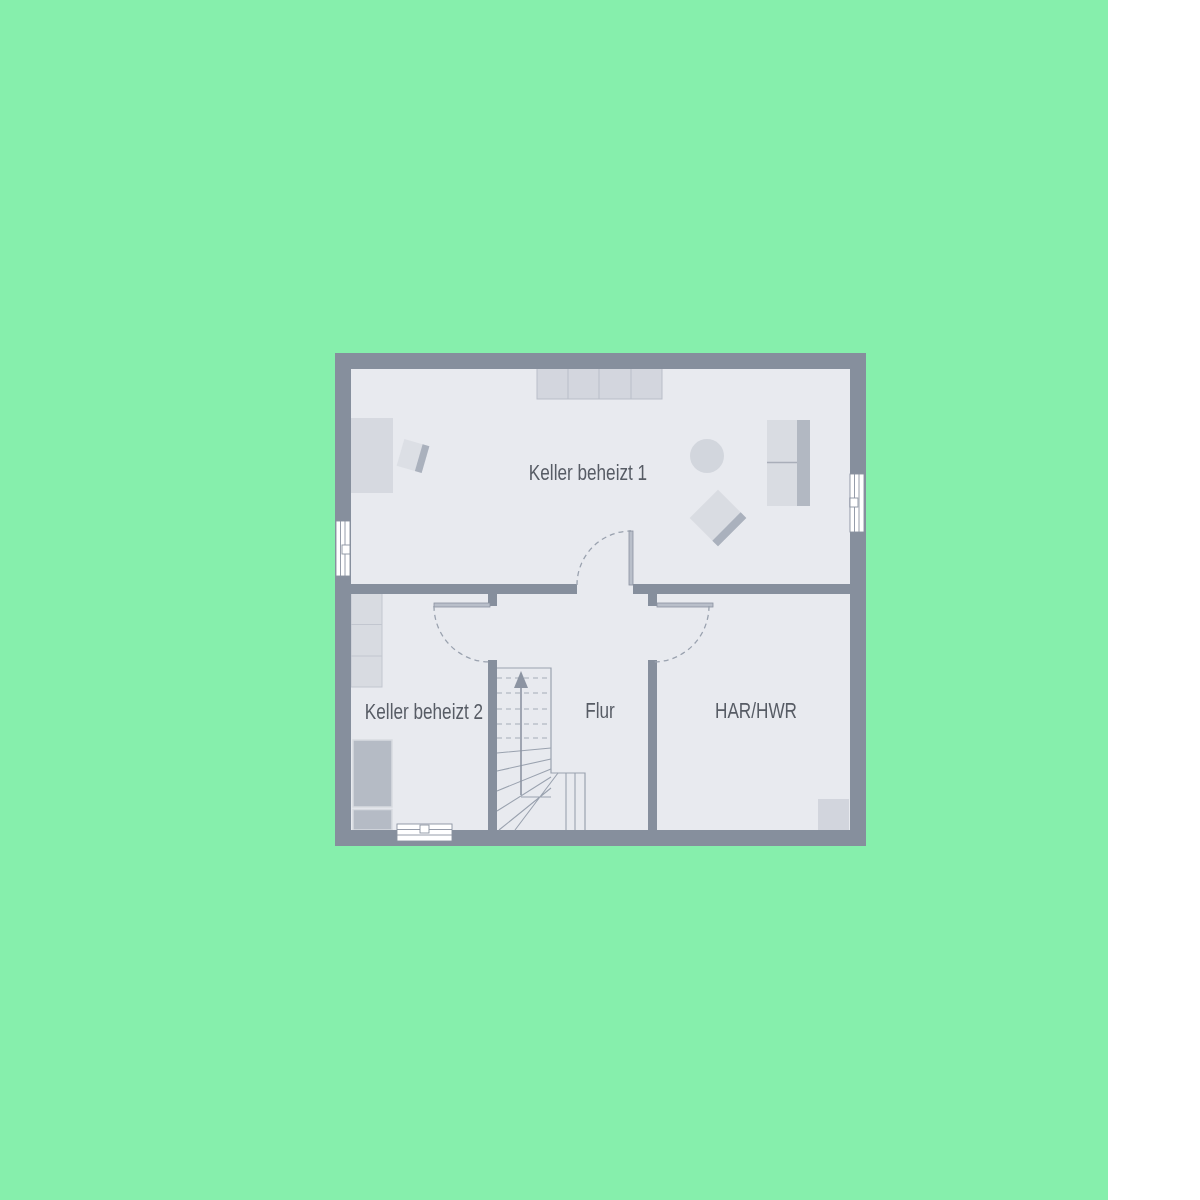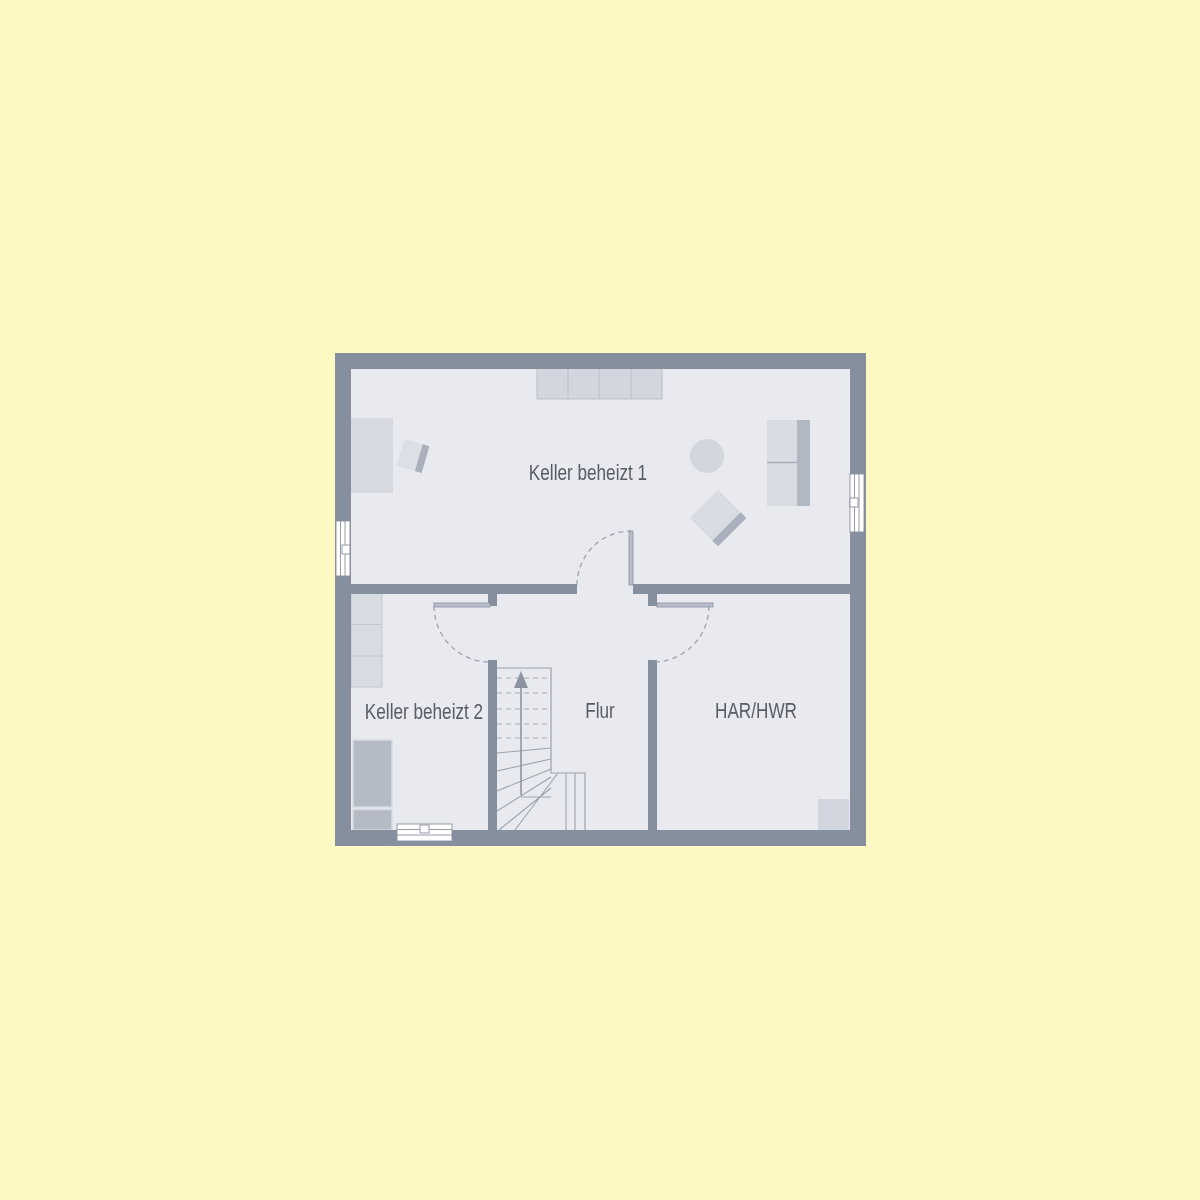--- a/index.html
+++ b/index.html
@@ -2,21 +2,21 @@
 <html><head>
 <meta charset="utf-8">
 <style>
   html,body{margin:0;padding:0;}
   body{
     width:1200px;height:1200px;
     background:#ffffff;
     font-family:"Liberation Sans", sans-serif;
     overflow:hidden;
   }
-  .canvas{position:relative;width:1200px;height:1200px;background:#fef9c3;}
+  .canvas{position:relative;width:1108px;height:1200px;background:#86efac;}
   .canvas svg{position:absolute;left:0;top:0;}
   .room-label{
     position:absolute;
     transform:translate(-50%,-50%) scaleX(0.78);
     font-size:22px;
     color:#575c65;
     white-space:nowrap;
     letter-spacing:0px;
   }
 </style>

